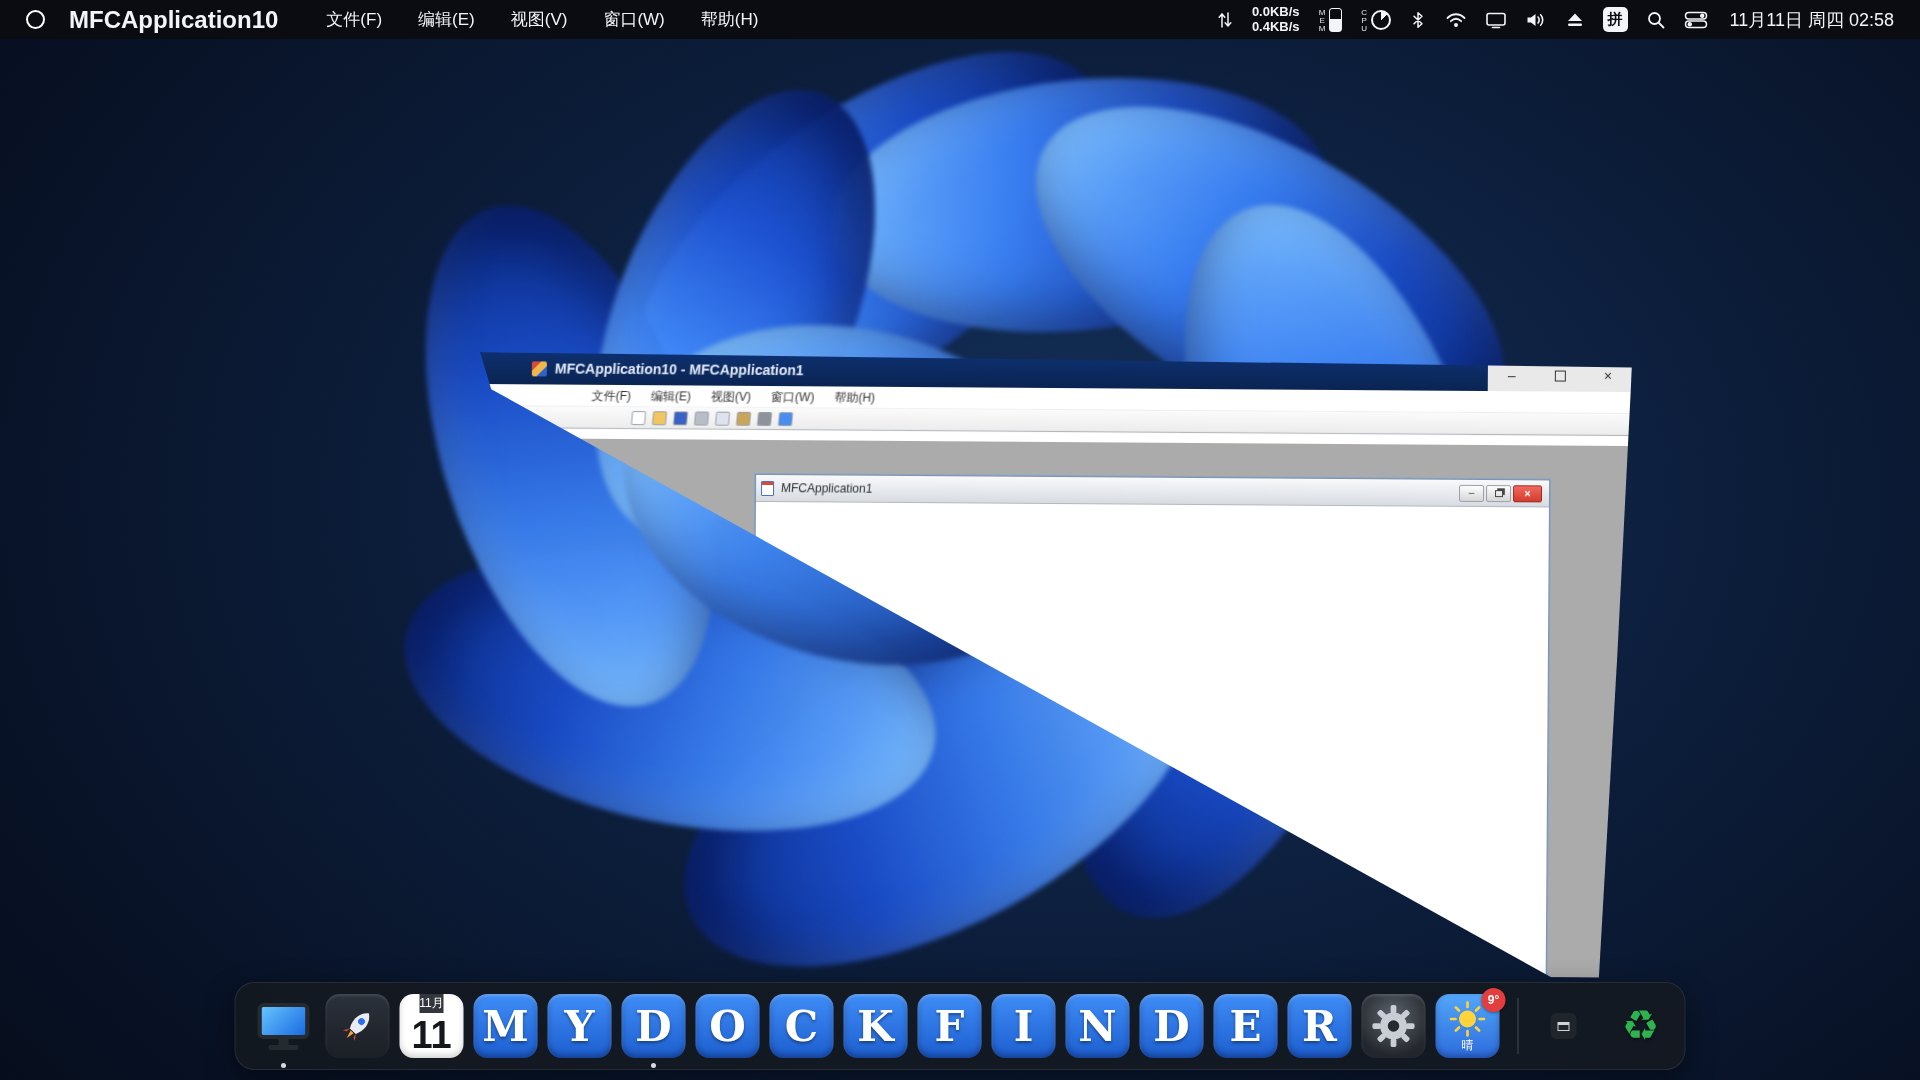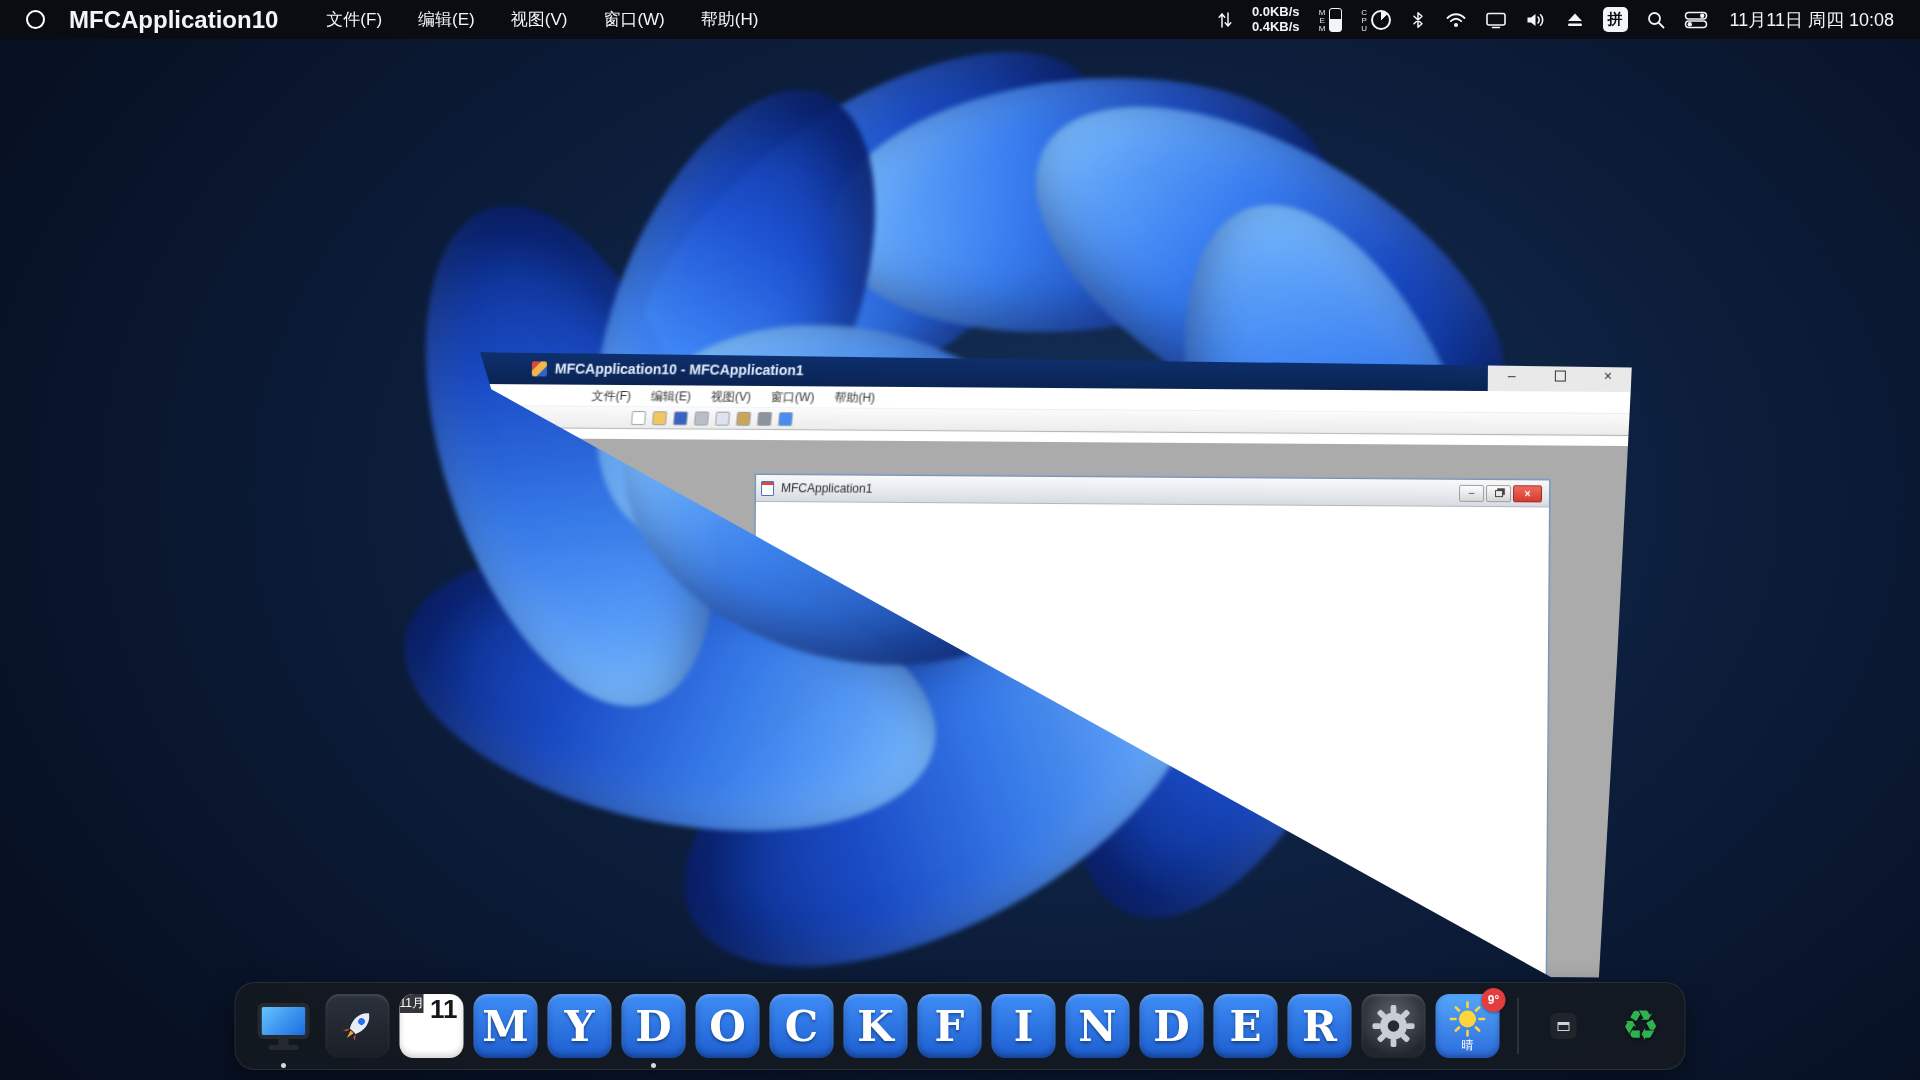--- a/index.html
+++ b/index.html
@@ -115,26 +115,26 @@
           box-shadow:inset 0 -3px 6px rgba(0,0,20,.35), inset 0 2px 3px rgba(255,255,255,.25); }
   .tile.letter span { font-family:"DejaVu Serif", serif; font-weight:bold; font-size:42px; color:#fff;
           text-shadow:0 2px 3px rgba(0,0,0,.4); }
   .pc { display:flex; flex-direction:column; align-items:center; }
   .pc-screen { width:52px; height:36px; border:4px solid #252a31; border-radius:6px;
           background:linear-gradient(135deg,#66c4ff,#1a6be0); }
   .pc-stand { width:10px; height:6px; background:#252a31; }
   .pc-base { width:30px; height:5px; background:#252a31; border-radius:2px; }
   .tile.darkpad { background:linear-gradient(180deg,#2b313b,#1b1f26);
           box-shadow:inset 0 2px 3px rgba(255,255,255,.12); }
-  .tile.cal { background:#fff; overflow:hidden; flex-direction:row; align-items:flex-start;
+  .tile.cal { background:#fff; overflow:hidden; flex-direction:column; align-items:center;
           box-shadow:inset 0 -3px 6px rgba(0,0,0,.18); display:flex; }
   .cal-m { height:19px; background:#33373d; color:#fff; font-size:12px; display:flex;
           align-items:center; justify-content:center; }
   .cal-d { flex:1; display:flex; align-items:center; justify-content:center;
-          font-size:26px; font-weight:600; color:#15171a; }
+          font-size:38px; font-weight:600; color:#15171a; }
   .tile.gear { background:radial-gradient(circle at 50% 35%, #5d646e, #23272d 75%);
           box-shadow:inset 0 2px 3px rgba(255,255,255,.15); }
   .tile.weather { background:linear-gradient(180deg,#53a6f9,#2d6cdd);
           box-shadow:inset 0 -3px 6px rgba(0,0,30,.3); }
   .w-badge { position:absolute; top:-6px; right:-6px; min-width:24px; height:24px; padding:0 3px;
           background:#e43d3d; border-radius:50%; color:#fff; font-size:12px; font-weight:bold;
           display:flex; align-items:center; justify-content:center; box-shadow:0 1px 3px rgba(0,0,0,.4); }
   .w-label { position:absolute; bottom:4px; left:0; right:0; text-align:center; font-size:12px; color:#fff; }
   .dock-sep { width:1px; height:56px; background:rgba(255,255,255,.22); margin:0 8px; flex:0 0 auto; }
   .mini { width:26px; height:26px; border-radius:6px; background:#20242b; margin:0 26px 0 14px;
@@ -233,21 +233,21 @@
         </svg>
     </span>
     <span class="s-icon">
       <svg width="24" height="20" viewBox="0 0 24 20">
           <rect x="1.5" y="2.5" width="21" height="6.5" rx="3.25" fill="none" stroke="#f2f4f8" stroke-width="1.5"></rect>
           <circle cx="18.2" cy="5.75" r="2.2" fill="#f2f4f8"></circle>
           <rect x="1.5" y="11" width="21" height="6.5" rx="3.25" fill="none" stroke="#f2f4f8" stroke-width="1.5"></rect>
           <circle cx="5.8" cy="14.25" r="2.2" fill="#f2f4f8"></circle>
         </svg>
     </span>
-    <span class="clock">11月11日 周四 10:08</span>
+    <span class="clock">11月11日 周四 02:58</span>
   </div>
 </header>
 
 <div class="window">
   <div class="titlebar">
     <span class="mfc-icon"></span>
     <span class="title warped">MFCApplication10 - MFCApplication1</span>
     <div class="controls">
       <span class="wc">–</span>
       <span class="wc">

